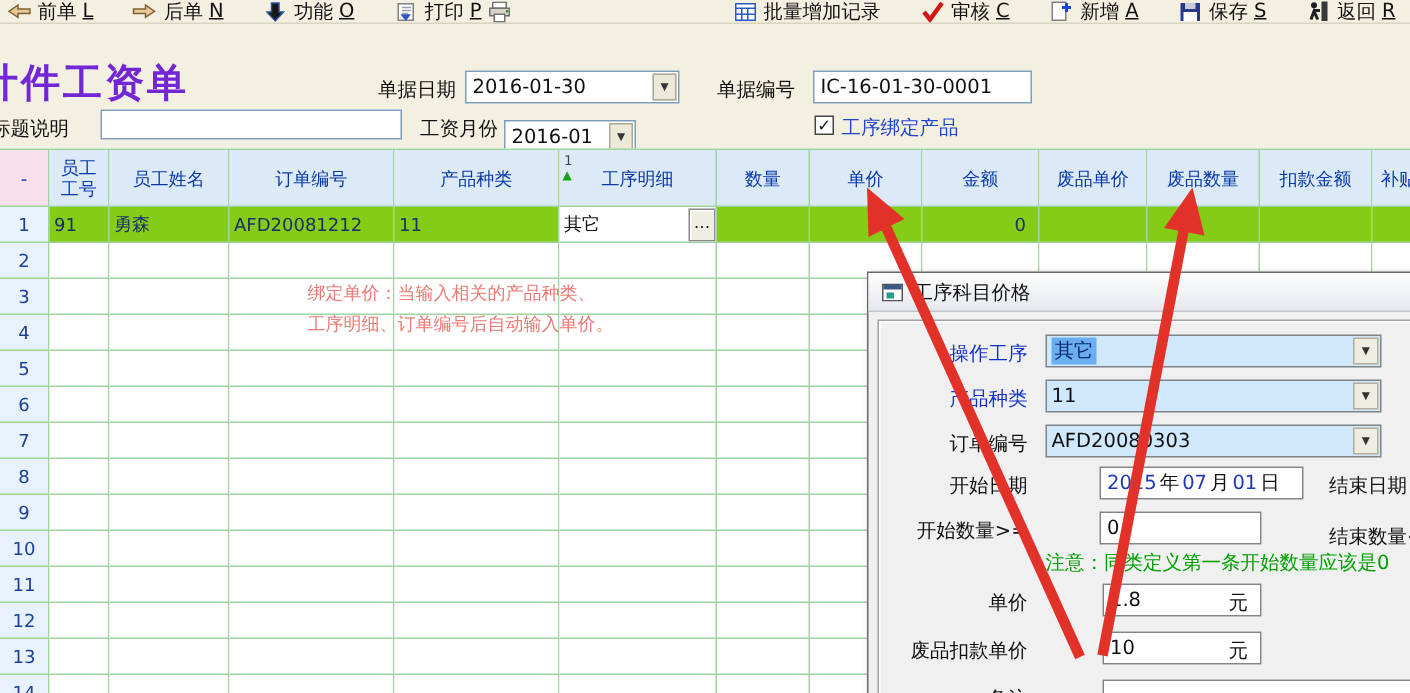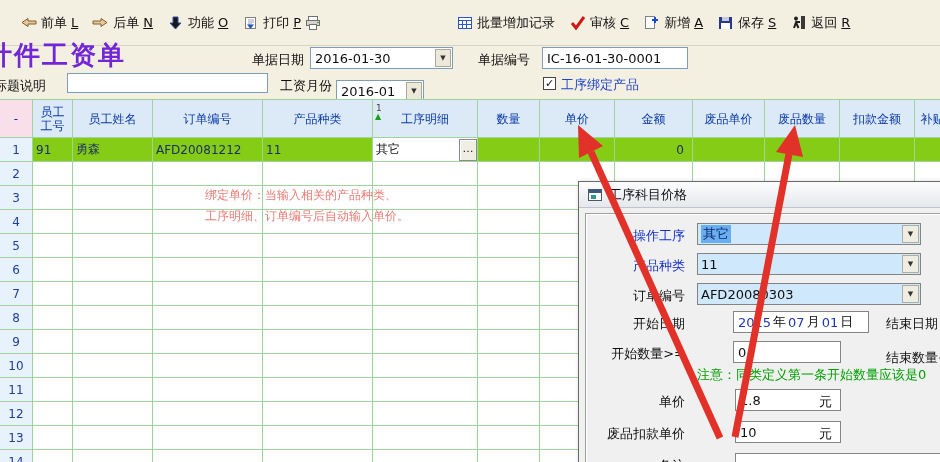--- a/index.html
+++ b/index.html
@@ -5,23 +5,23 @@
   * { margin:0; padding:0; box-sizing:border-box; }
   html,body { width:940px; height:462px; overflow:hidden; }
   body {
     position:relative;
     background:#f3f0e1;
     font-family:"DejaVu Sans","Liberation Sans",sans-serif;
     color:#101010;
   }
   
   #toolbar {
-    position:absolute; left:0; top:0; right:0; height:46px;
-    display:flex; align-items:center; padding-left:20px;
-    border-bottom:1px solid #d8d4c2; column-gap:14px;
+    position:absolute; left:0; top:0; right:0; height:16px;
+    display:flex; align-items:center; padding-left:4px;
+    border-bottom:1px solid #d8d4c2; column-gap:26px;
   }
   .tb-item { display:flex; align-items:center; gap:4px; font-size:13px; cursor:default; white-space:nowrap; }
   .tb-item.gap { margin-left:120px; }
   .tb-key { text-decoration:underline; }
   .ico { display:inline-flex; align-items:center; justify-content:center; width:17px; height:16px; }
   
   #formArea { position:absolute; left:0; top:30px; right:0; height:69px; }
   .page-title {
     position:absolute; left:-14px; top:8px; font-size:26px; font-weight:bold;
     color:#7326d6; letter-spacing:2px; white-space:nowrap;

